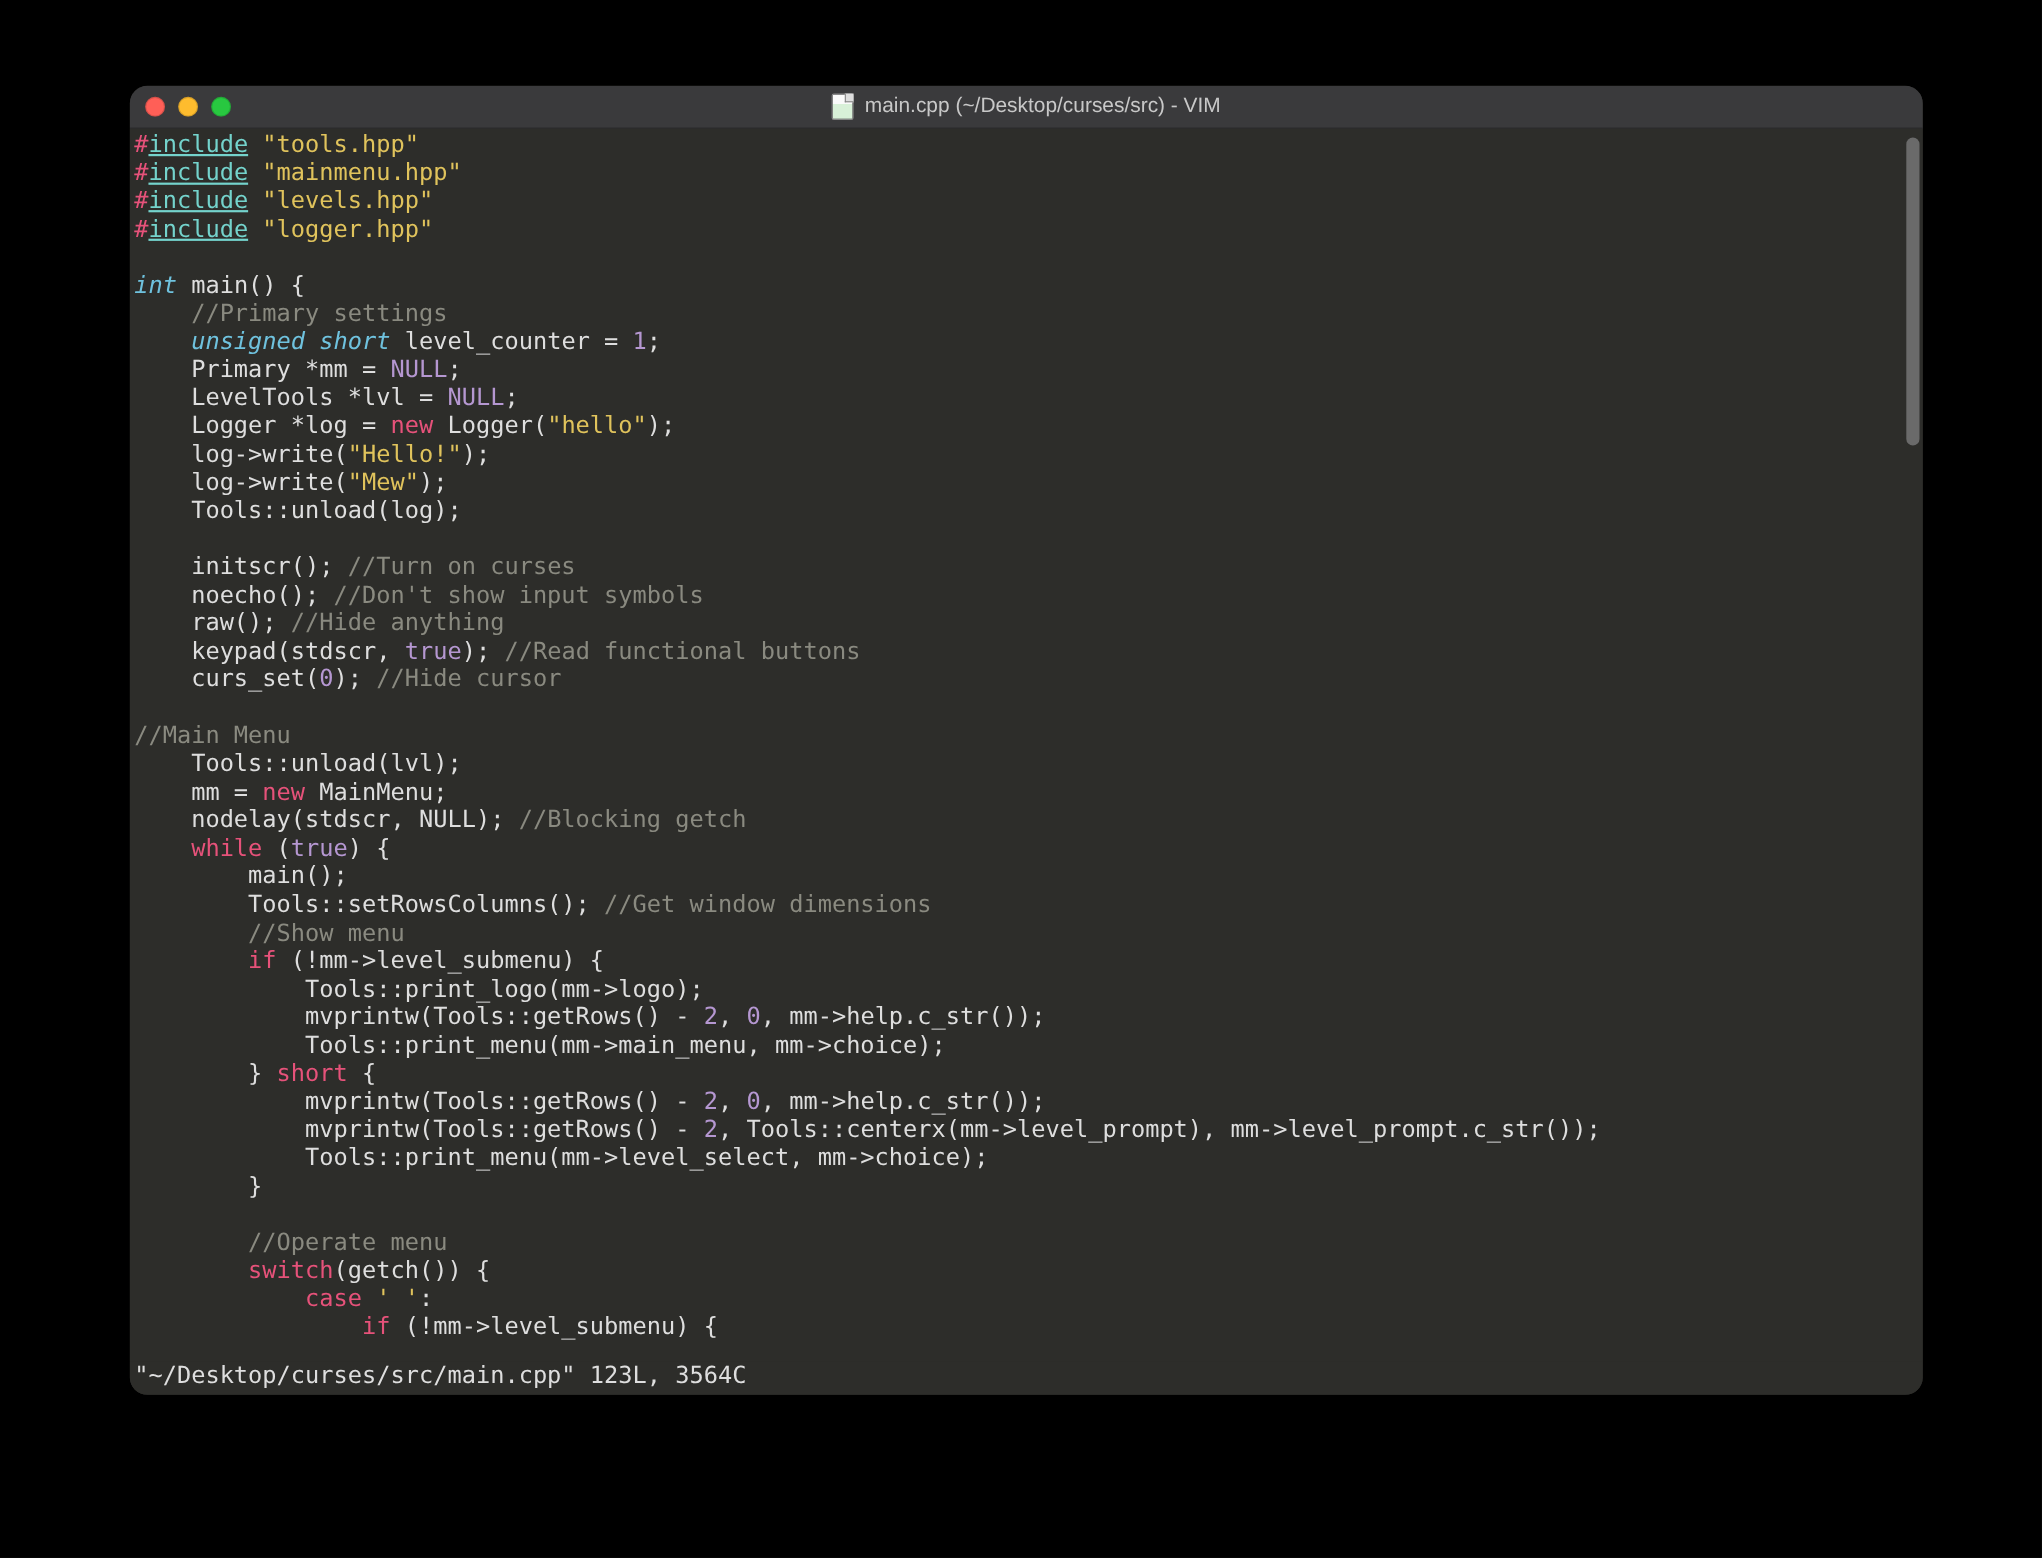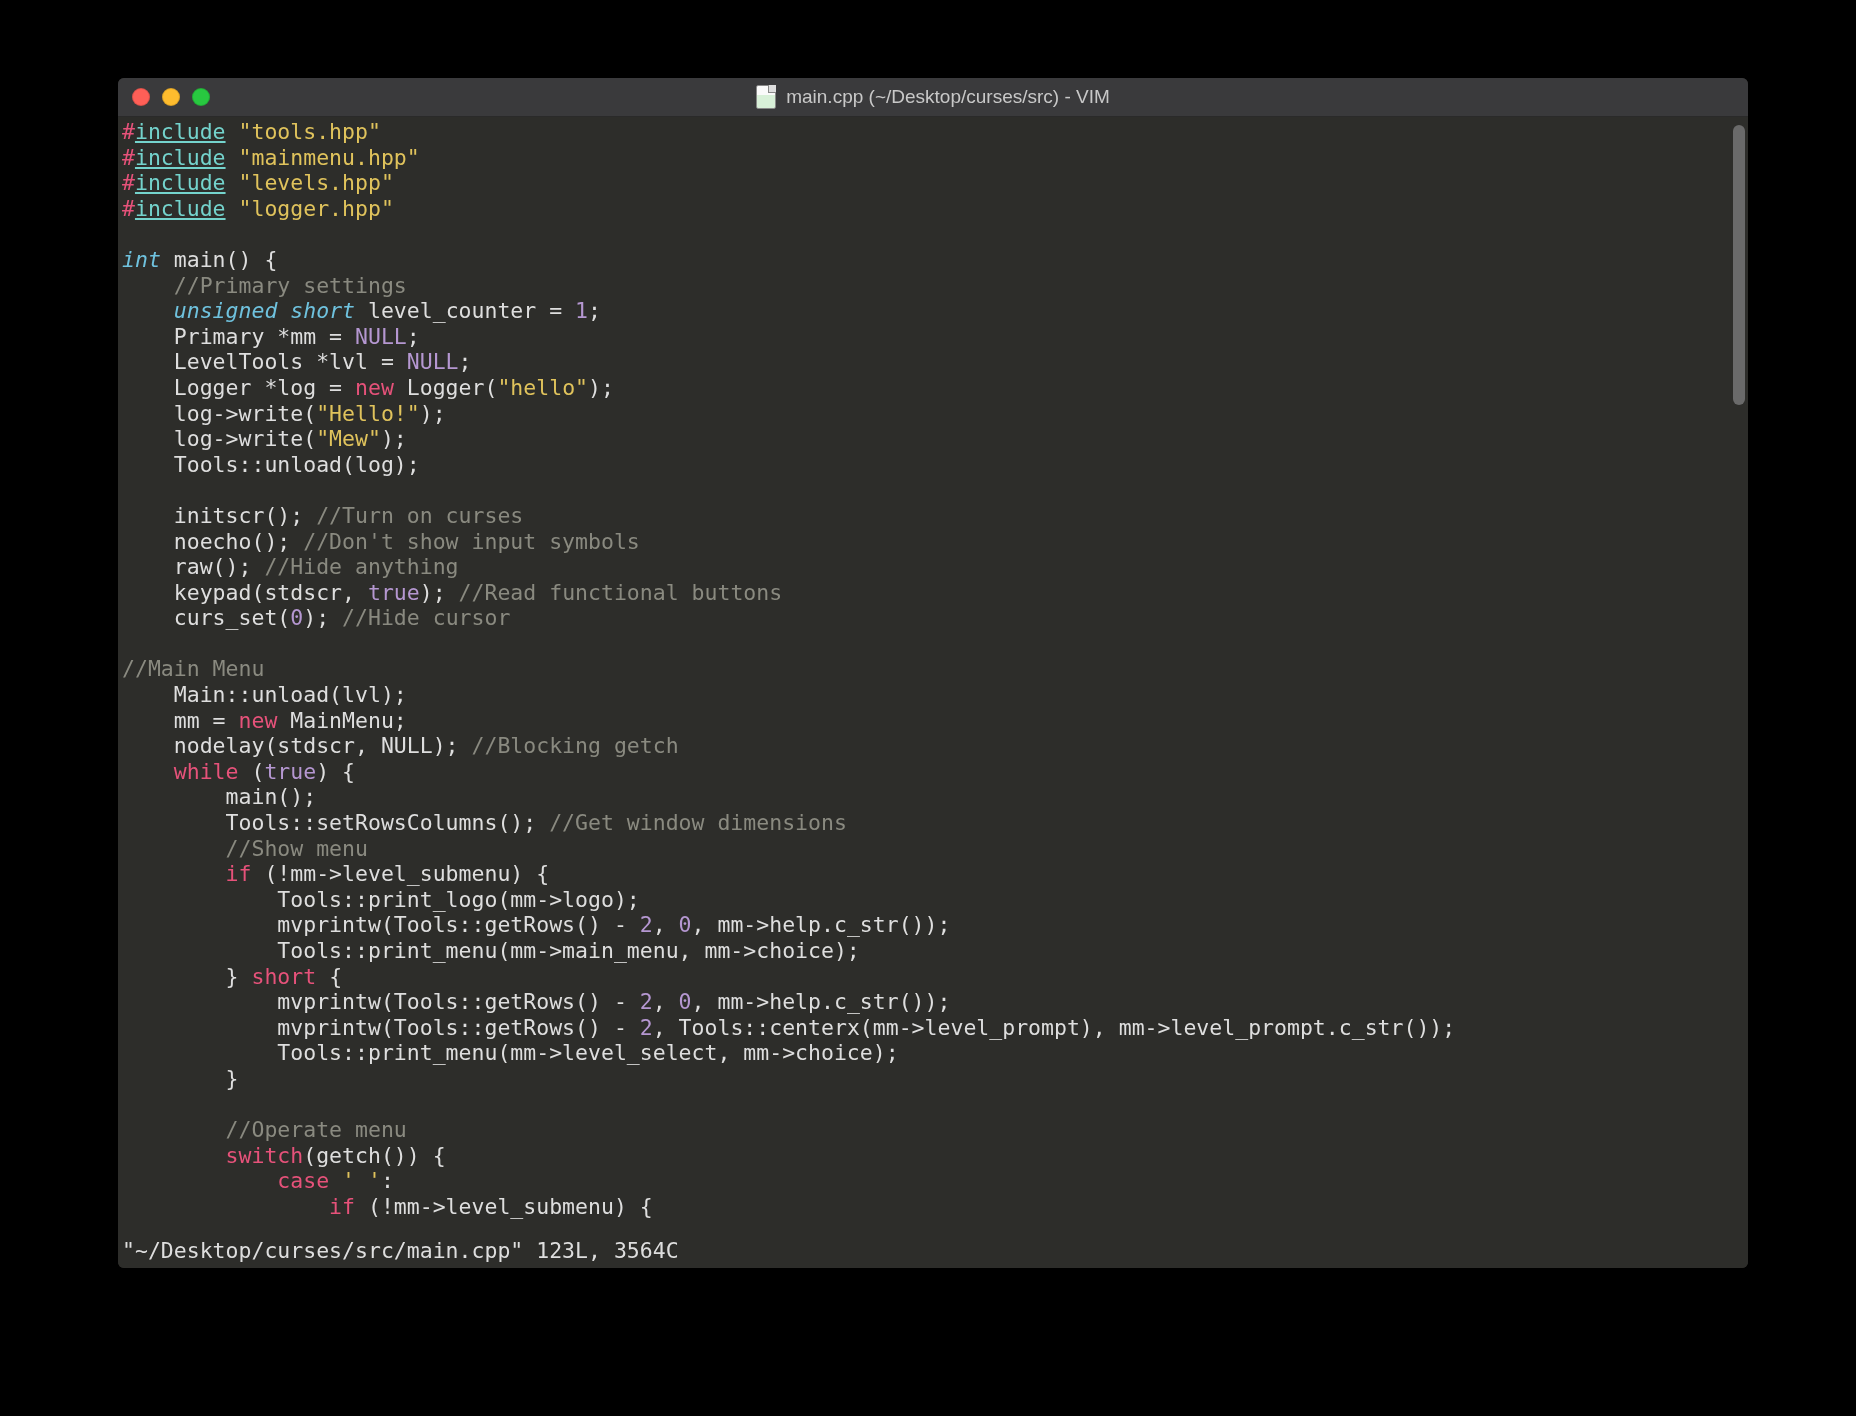--- a/index.html
+++ b/index.html
@@ -20,21 +20,21 @@
   html, body {
     margin: 0; padding: 0;
     width: 1856px; height: 1416px;
     background: var(--bg-outer);
     overflow: hidden;
   }
   .window {
     position: absolute;
     left: 118px; top: 78px;
     width: 1630px; height: 1190px;
-    border-radius: 6px;
+    border-radius: 16px;
     overflow: hidden;
     box-shadow: 0 30px 80px rgba(0,0,0,0.7), 0 0 0 1px rgba(0,0,0,0.9);
     background: var(--bg-editor);
     display: flex; flex-direction: column;
   }
   .titlebar {
     height: 38px;
     background: var(--bg-titlebar);
     display: flex; align-items: center;
     position: relative;
@@ -143,21 +143,21 @@
 <span>    log-&gt;write(</span><span class="st">"Mew"</span><span>);</span>
 <span>    Tools::unload(log);</span>
 
 <span>    initscr(); </span><span class="c">//Turn on curses</span>
 <span>    noecho(); </span><span class="c">//Don't show input symbols</span>
 <span>    raw(); </span><span class="c">//Hide anything</span>
 <span>    keypad(stdscr, </span><span class="bo">true</span><span>); </span><span class="c">//Read functional buttons</span>
 <span>    curs_set(</span><span class="nu">0</span><span>); </span><span class="c">//Hide cursor</span>
 
 <span class="c">//Main Menu</span>
-<span>    Main::unload(lvl);</span>
+<span>    Tools::unload(lvl);</span>
 <span>    mm = </span><span class="kw">new</span><span> MainMenu;</span>
 <span>    nodelay(stdscr, NULL); </span><span class="c">//Blocking getch</span>
     <span class="kw">while</span><span> (</span><span class="bo">true</span><span>) {</span>
 <span>        main();</span>
 <span>        Tools::setRowsColumns(); </span><span class="c">//Get window dimensions</span>
         <span class="c">//Show menu</span>
         <span class="kw">if</span><span> (!mm-&gt;level_submenu) {</span>
 <span>            Tools::print_logo(mm-&gt;logo);</span>
 <span>            mvprintw(Tools::getRows() - </span><span class="nu">2</span><span>, </span><span class="nu">0</span><span>, mm-&gt;help.c_str());</span>
 <span>            Tools::print_menu(mm-&gt;main_menu, mm-&gt;choice);</span>

